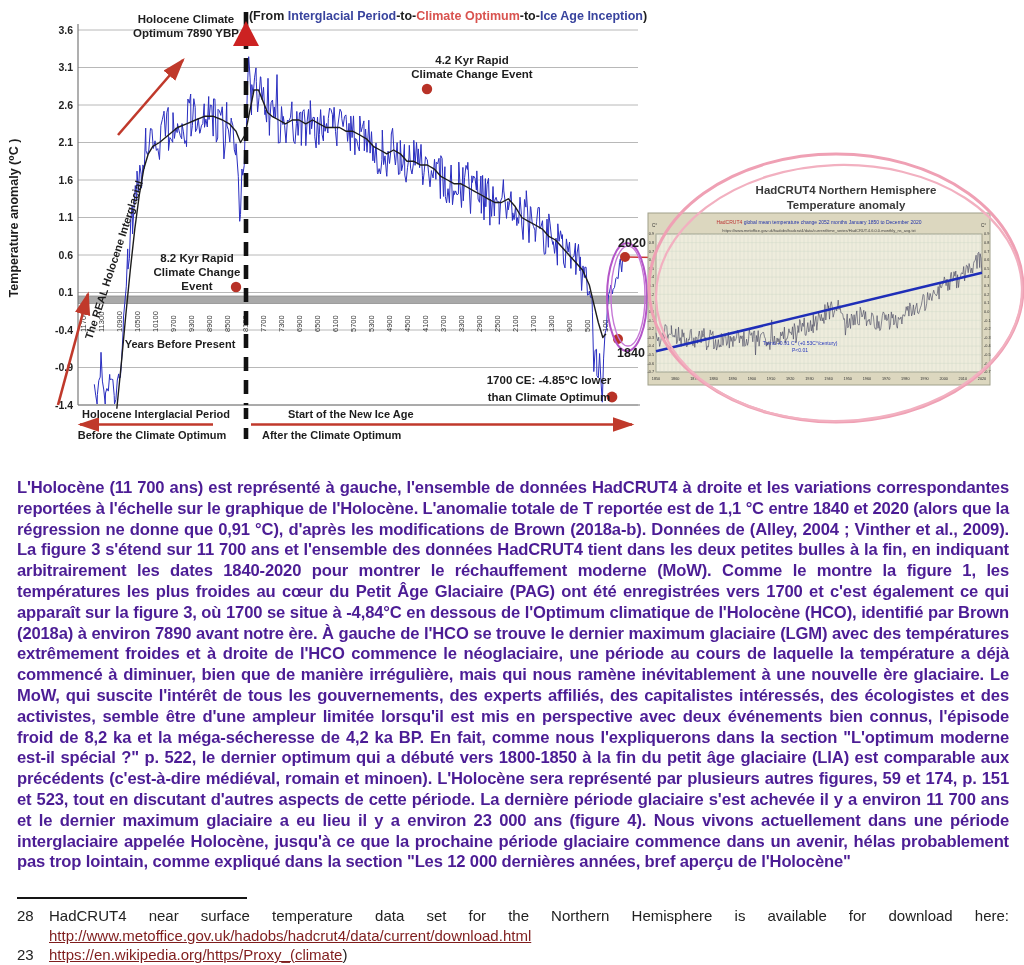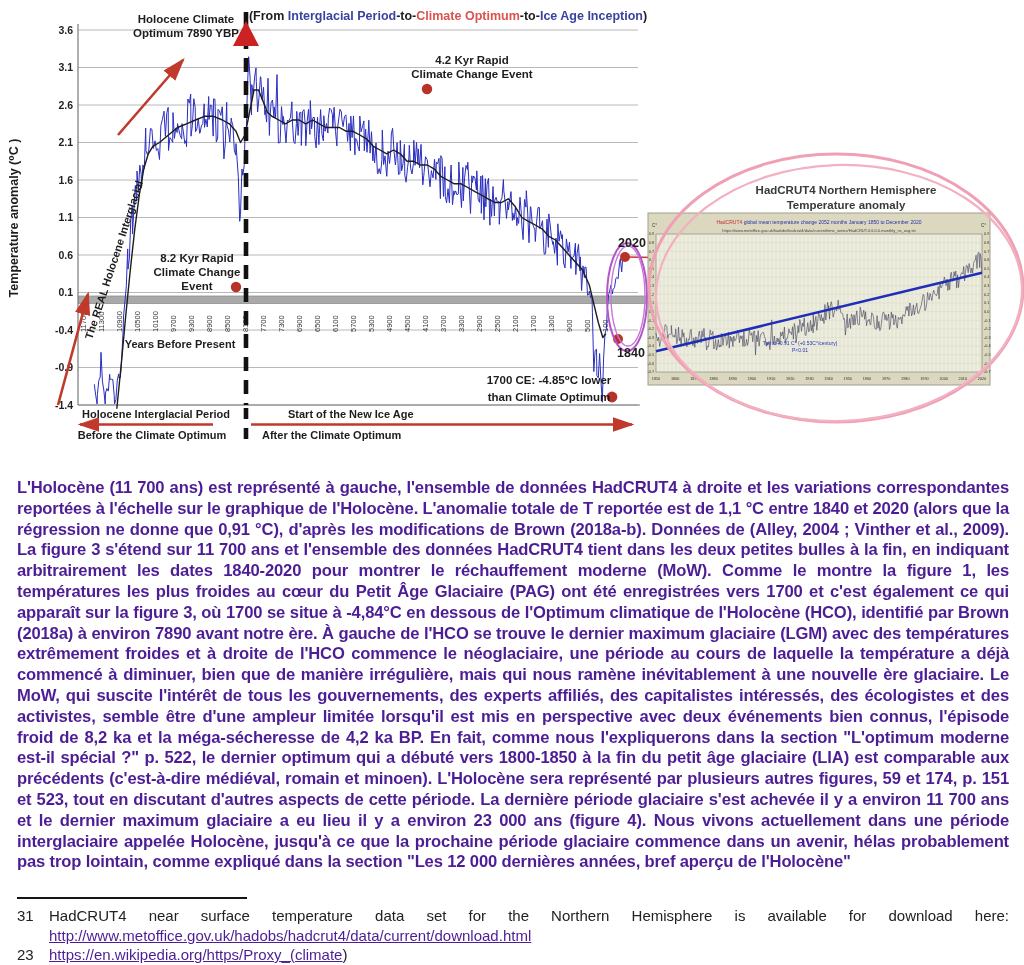--- a/index.html
+++ b/index.html
@@ -10,21 +10,21 @@
   .body-text{position:absolute;left:17px;top:478px;width:992px;
      font-size:16.6px;line-height:20.8px;font-weight:700;letter-spacing:-0.15px;
      text-align:justify;color:#4c1d95;}
   .fn-rule{position:absolute;left:17px;top:897px;width:230px;height:2px;background:#151515;}
   .footnotes{position:absolute;left:17px;top:906px;width:992px;font-size:15px;
      line-height:19.5px;color:#222;font-weight:400;}
   .fn{display:flex;}
   .fn-num{width:32px;flex:none;}
   .fn-body{flex:1;min-width:0;}
   .just-full{text-align:justify;text-align-last:justify;}
-  a.fn-link{color:#4c1d95;text-decoration:underline;cursor:pointer;word-break:break-all;}
+  a.fn-link{color:#7f1d1d;text-decoration:underline;cursor:pointer;word-break:break-all;}
 </style>
 </head>
 <body>
 
 <div id="figure-wrap">
 <svg width="1024" height="470" viewBox="0 0 1024 470">
   <defs>
     <marker id="arrR" markerWidth="12" markerHeight="10" refX="8" refY="3" orient="auto" markerUnits="strokeWidth">
       <path d="M0,0 L9,3 L0,6 z" fill="#c0392b"></path>
     </marker>
@@ -212,21 +212,21 @@
   <ellipse cx="839" cy="293" rx="183" ry="128" fill="none" stroke="#f2b0c0" stroke-width="2.2" transform="rotate(-2 839 293)"></ellipse>
 </svg>
 </div>
 
 <div class="body-text">L'Holocène (11 700 ans) est représenté à gauche, l'ensemble de données HadCRUT4 à droite et les variations correspondantes reportées à l'échelle sur le graphique de l'Holocène. L'anomalie totale de T reportée est de 1,1 °C entre 1840 et 2020 (alors que la régression ne donne que 0,91 °C), d'après les modifications de Brown (2018a-b). Données de (Alley, 2004 ; Vinther et al., 2009). La figure 3 s'étend sur 11 700 ans et l'ensemble des données HadCRUT4 tient dans les deux petites bulles à la fin, en indiquant arbitrairement les dates 1840-2020 pour montrer le réchauffement moderne (MoW). Comme le montre la figure 1, les températures les plus froides au cœur du Petit Âge Glaciaire (PAG) ont été enregistrées vers 1700 et c'est également ce qui apparaît sur la figure 3, où 1700 se situe à -4,84°C en dessous de l'Optimum climatique de l'Holocène (HCO), identifié par Brown (2018a) à environ 7890 avant notre ère. À gauche de l'HCO se trouve le dernier maximum glaciaire (LGM) avec des températures extrêmement froides et à droite de l'HCO commence le néoglaciaire, une période au cours de laquelle la température a déjà commencé à diminuer, bien que de manière irrégulière, mais qui nous ramène inévitablement à une nouvelle ère glaciaire. Le MoW, qui suscite l'intérêt de tous les gouvernements, des experts affiliés, des capitalistes intéressés, des écologistes et des activistes, semble être d'une ampleur limitée lorsqu'il est mis en perspective avec deux événements bien connus, l'épisode froid de 8,2 ka et la méga-sécheresse de 4,2 ka BP. En fait, comme nous l'expliquerons dans la section "L'optimum moderne est-il spécial ?" p. 522, le dernier optimum qui a débuté vers 1800-1850 à la fin du petit âge glaciaire (LIA) est comparable aux précédents (c'est-à-dire médiéval, romain et minoen). L'Holocène sera représenté par plusieurs autres figures, 59 et 174, p. 151 et 523, tout en discutant d'autres aspects de cette période. La dernière période glaciaire s'est achevée il y a environ 11 700 ans et le dernier maximum glaciaire a eu lieu il y a environ 23 000 ans (figure 4). Nous vivons actuellement dans une période interglaciaire appelée Holocène, jusqu'à ce que la prochaine période glaciaire commence dans un avenir, hélas probablement pas trop lointain, comme expliqué dans la section "Les 12 000 dernières années, bref aperçu de l'Holocène"</div>
 
 <div class="fn-rule"></div>
 
 <div class="footnotes">
   <div class="fn">
-    <div class="fn-num">31</div>
+    <div class="fn-num">28</div>
     <div class="fn-body">
       <div class="just-full">HadCRUT4 near surface temperature data set for the Northern Hemisphere is available for download here:</div>
       <div><a class="fn-link">http://www.metoffice.gov.uk/hadobs/hadcrut4/data/current/download.html</a></div>
     </div>
   </div>
   <div class="fn">
     <div class="fn-num">23</div>
     <div class="fn-body">
       <a class="fn-link">https://en.wikipedia.org/https/Proxy_(climate</a><span>)</span>
     </div>

